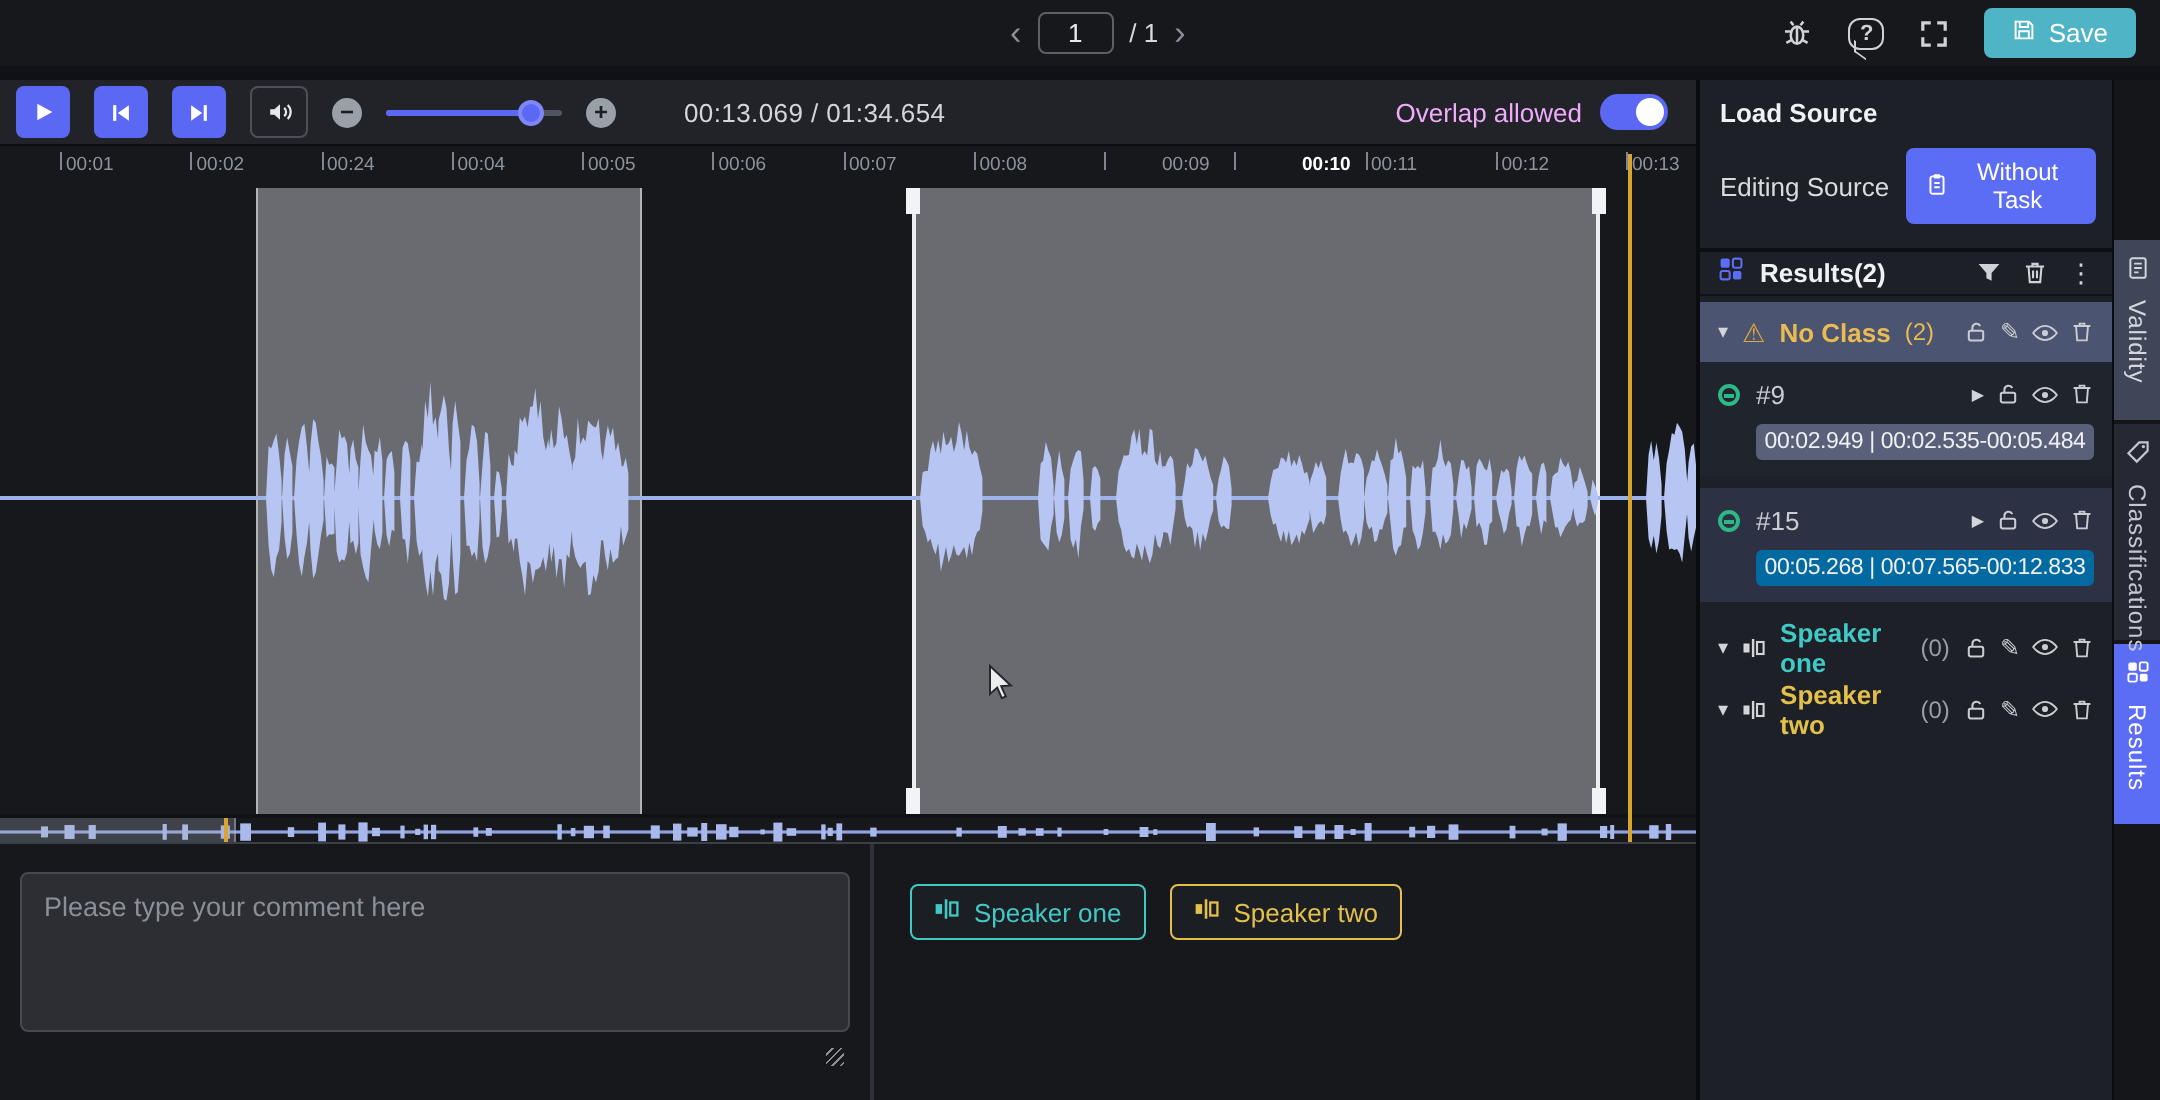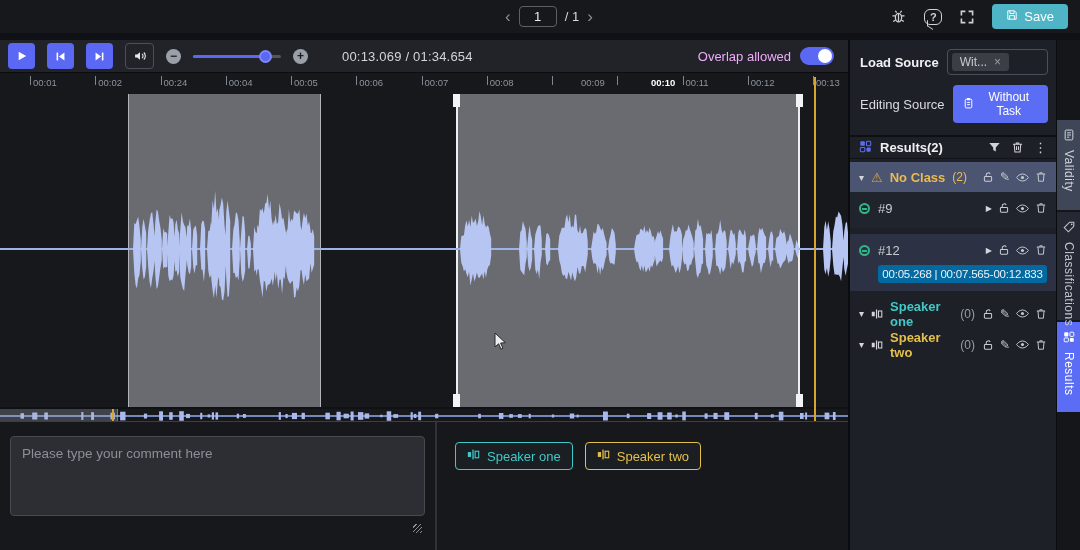--- a/index.html
+++ b/index.html
@@ -348,26 +348,20 @@
             </span>
             <span>Speaker two</span>
           </button>
         </div>
       </div>
     </div>
 
     <aside class="sidebar">
       <div class="sb-top">
         <span class="sb-label-b">Load Source</span>
-        <div class="load-box">
-          <span class="tag">
-            <span>Wit...</span>
-            <span class="tag-x">×</span>
-          </span>
-        </div>
       </div>
       <div class="edit-row">
         <span class="sb-label">Editing Source</span>
         <button class="wt-btn">
           <span>
             <svg width="11" height="12" viewBox="0 0 20 22" fill="none" stroke="#fff" stroke-width="1.8">
                 <rect x="4" y="4" width="12" height="16" rx="2"></rect>
                 <rect x="7" y="2" width="6" height="4" rx="1" fill="#fff" stroke="none"></rect>
                 <path d="M7.5 10h5M7.5 14h5"></path>
               </svg>
@@ -446,26 +440,27 @@
                   <circle cx="11" cy="8" r="2.6" fill="#c9ccd1" stroke="none"></circle>
                 </svg>
               </span>
             <span class="ic">
                 <svg width="12" height="12" viewBox="0 0 20 20" fill="none" stroke="#c9ccd1" stroke-width="1.6">
                   <path d="M3 5h14M8 5V3h4v2M5 5l1 12h8l1-12"></path>
                 </svg>
               </span>
           </span>
         </div>
+        <div class="time-chip">00:02.949 | 00:02.535-00:05.484</div>
       </div>
 
       <div class="item-block selected" style="margin-top:6px;">
         <div class="item-row">
           <span class="status-dot"></span>
-          <span class="item-id">#12</span>
+          <span class="item-id">#15</span>
           <span class="row-icons">
             <span class="play-sm">▶</span>
             <span class="ic">
                 <svg width="12" height="12" viewBox="0 0 20 20" fill="none" stroke="#c9ccd1" stroke-width="1.7">
                   <rect x="4" y="9" width="12" height="8" rx="1.5"></rect>
                   <path d="M7 9V6.5A3.5 3.5 0 0 1 13.6 5"></path>
                 </svg>
               </span>
             <span class="ic">
                 <svg width="13" height="13" viewBox="0 0 22 16" fill="none" stroke="#c9ccd1" stroke-width="1.6">

